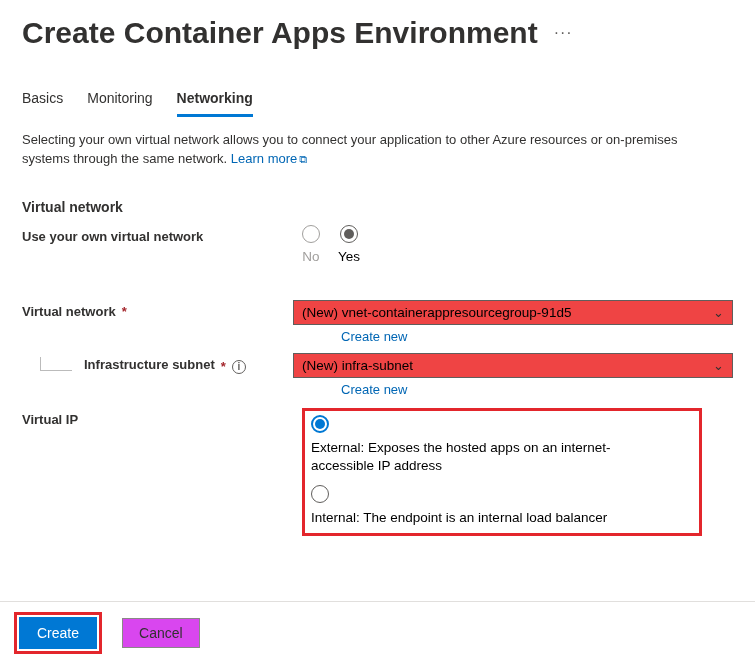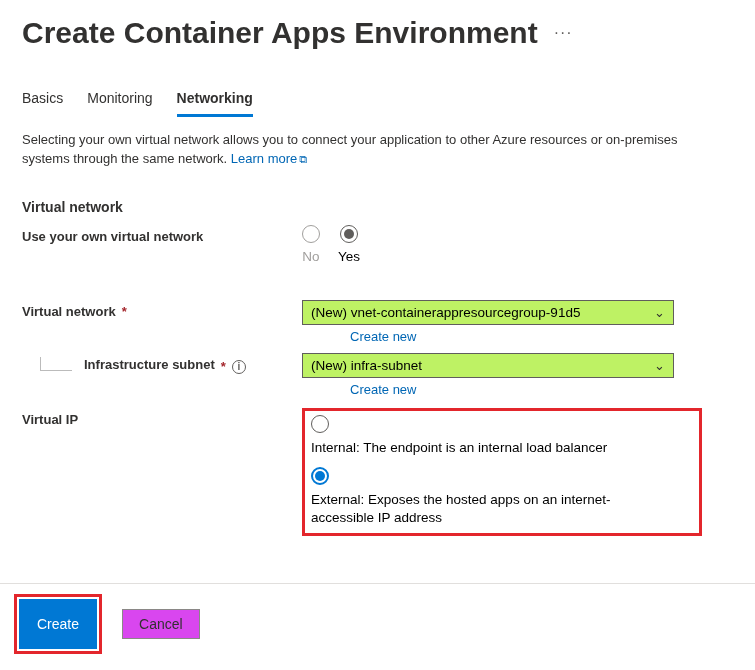--- a/index.html
+++ b/index.html
@@ -22,31 +22,31 @@
     .ctrl-col { flex: 1; }
     .radio-h { display: flex; align-items: center; gap: 18px; }
     .radio { display: flex; align-items: center; gap: 6px; font-size: 13.5px; cursor: pointer; flex-direction: column; }
     .radio-outer { width: 18px; height: 18px; border: 1px solid #605e5c; border-radius: 50%; display: inline-flex; align-items: center; justify-content: center; }
     .radio-outer.disabled { border-color: #a19f9d; }
     .radio-outer.selected { border-color: #605e5c; }
     .radio-outer.selected.blue { border-color: #0078d4; border-width: 2px; }
     .radio-inner { width: 10px; height: 10px; background: #605e5c; border-radius: 50%; }
     .radio-inner.blue { background: #0078d4; }
     .radio.disabled { color: #a19f9d; }
-    .select { width: 372px; display: flex; align-items: center; justify-content: space-between; border: 1px solid #605e5c; padding: 4px 8px; font-size: 13.5px; background: #bef264; cursor: pointer; }
+    .select { width: 440px; display: flex; align-items: center; justify-content: space-between; border: 1px solid #605e5c; padding: 4px 8px; font-size: 13.5px; background: #ef4444; cursor: pointer; }
     .chevron { font-size: 13px; color: #323130; }
     .link { color: #0066b4; font-size: 13px; text-decoration: none; display: inline-block; margin-top: 4px; cursor: pointer; margin-left: 48px; }
     .radio-v { display: flex; flex-direction: column; gap: 10px; }
     .radio-v .radio { align-items: flex-start; }
     .radio-v .radio-text { max-width: 330px; line-height: 1.35; }
     .highlight { border: 3px solid #e3262c; padding: 4px 6px 6px 6px; width: 400px; }
     .spacer { height: 28px; }
     .footer { position: absolute; bottom: 6px; left: 0; right: 0; border-top: 1px solid #e1dfdd; padding: 10px 14px; display: flex; gap: 20px; align-items: center; }
     .btn-primary-wrap { border: 3px solid #e3262c; padding: 2px; display: inline-block; }
-    .btn-primary { background: #0078d4; color: #fff; border: none; font-size: 14px; padding: 17px 18px; cursor: pointer; }
+    .btn-primary { background: #0078d4; color: #fff; border: none; font-size: 14px; padding: 8px 18px; cursor: pointer; }
     .btn-secondary { background: #d946ef; color: #323130; border: 1px solid #8a8886; font-size: 14px; padding: 6px 16px; cursor: pointer; }
     .row-indent { display: flex; }
     .tree-connector { width: 32px; height: 14px; border-left: 1px solid #bbb; border-bottom: 1px solid #bbb; margin-left: 18px; margin-right: 12px; margin-bottom: 6px; }
   </style>
 </head>
 <body>
 
 <div class="page">
   <div class="title-row">
     <h1 class="title">Create Container Apps Environment</h1>
@@ -117,28 +117,28 @@
       <a class="link">Create new</a>
     </div>
   </div>
 
   <div class="form-row" style="margin-top:10px;">
     <div class="label-col">Virtual IP</div>
     <div class="ctrl-col">
       <div class="highlight">
         <div class="radio-v">
           <div class="radio">
-            <span class="radio-outer"></span>
-            <span class="radio-text">Internal: The endpoint is an internal load balancer</span>
-          </div>
-          <div class="radio">
             <span class="radio-outer selected blue">
                 <span class="radio-inner blue"></span>
               </span>
             <span class="radio-text">External: Exposes the hosted apps on an internet-accessible IP address</span>
+          </div>
+          <div class="radio">
+            <span class="radio-outer"></span>
+            <span class="radio-text">Internal: The endpoint is an internal load balancer</span>
           </div>
         </div>
       </div>
     </div>
   </div>
 
 </div>
 
 <div class="footer">
   <span class="btn-primary-wrap">

